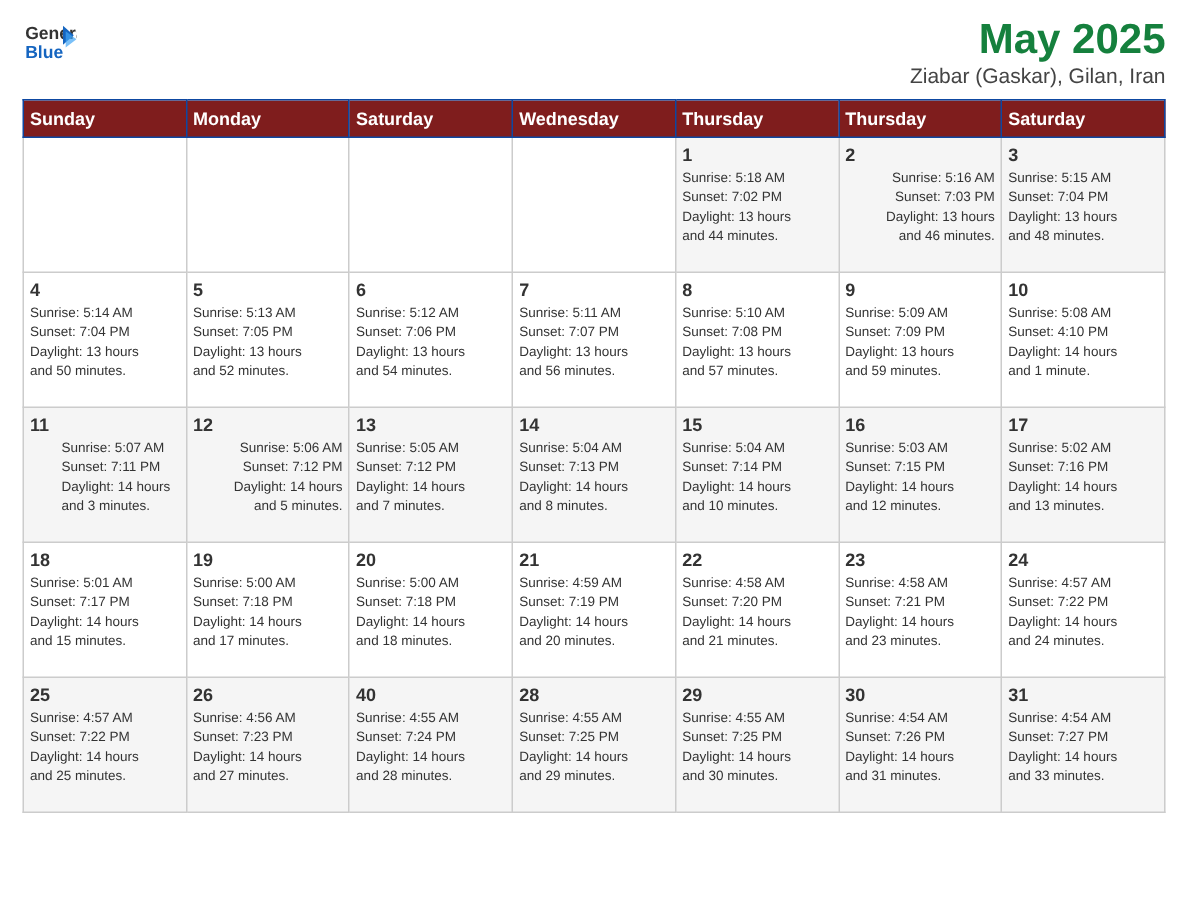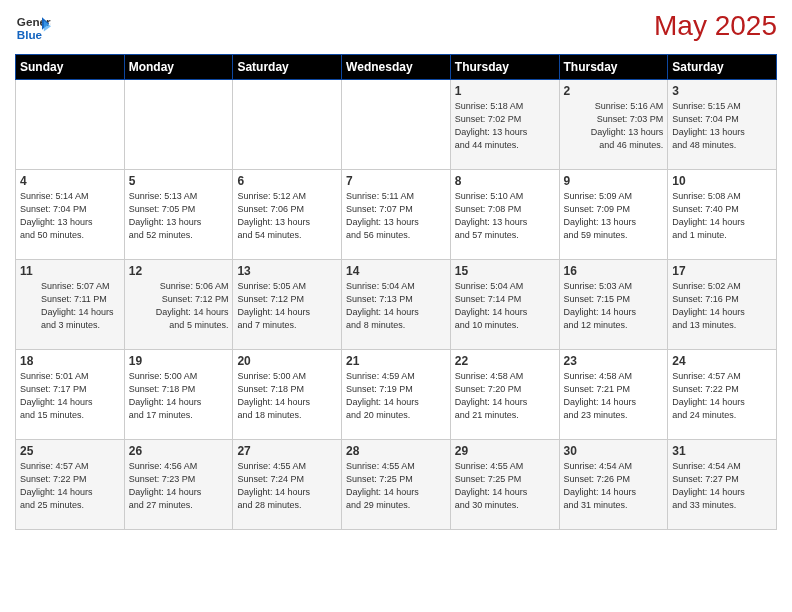--- a/index.html
+++ b/index.html
@@ -23,34 +23,34 @@
     }
     .logo-icon {
       width: 36px;
       height: 36px;
     }
     .title-block {
       text-align: right;
     }
     .month-title {
       font-size: 28px;
-      font-weight: normal;
-      color: #b91c1c;
+      font-weight: bold;
+      color: #15803d;
     }
     .subtitle {
       font-size: 14px;
       color: #444;
     }
     table {
       width: 100%;
       border-collapse: collapse;
       table-layout: fixed;
     }
     thead th {
-      background-color: #000000;
+      background-color: #7f1d1d;
       color: #fff;
       font-size: 12px;
       font-weight: bold;
       padding: 5px 4px;
       text-align: left;
       border: 1px solid #0d47a1;
     }
     tbody tr {
       height: auto;
     }
@@ -92,20 +92,21 @@
   <div class="logo">
     <svg class="logo-icon" viewBox="0 0 40 40">
       <text x="2" y="18" font-size="13" font-weight="bold" fill="#333">General</text>
       <text x="2" y="32" font-size="13" font-weight="bold" fill="#1565c0">Blue</text>
       <polygon points="30,8 38,15 30,22" fill="#1565c0"></polygon>
       <polygon points="32,12 40,18 32,24" fill="#42a5f5" opacity="0.7"></polygon>
     </svg>
   </div>
   <div class="title-block">
     <div class="month-title">May 2025</div>
+    <div class="subtitle">Ziabar (Gaskar), Gilan, Iran</div>
   </div>
 </div>
 
 <table>
   <thead>
     <tr id="weekday-header">
         <th>Sunday</th>
         <th>Monday</th>
         <th>Saturday</th>
         <th>Wednesday</th>
@@ -181,21 +182,21 @@
         <td>
           <span class="day-number">9</span>
           <div class="day-info" style="white-space: pre-line;">Sunrise: 5:09 AM
 Sunset: 7:09 PM
 Daylight: 13 hours
 and 59 minutes.</div>
         </td>
         <td>
           <span class="day-number">10</span>
           <div class="day-info" style="white-space: pre-line;">Sunrise: 5:08 AM
-Sunset: 7:40 PM
+Sunset: 4:10 PM
 Daylight: 14 hours
 and 1 minute.</div>
         </td>
       </tr>
       <tr>
         <td>
           <span class="day-number">11</span>
           <div class="day-info" style="white-space: pre-line; margin-left: 21px;">Sunrise: 5:07 AM
 Sunset: 7:11 PM
 Daylight: 14 hours
@@ -304,21 +305,21 @@
 and 25 minutes.</div>
         </td>
         <td>
           <span class="day-number">26</span>
           <div class="day-info" style="white-space: pre-line;">Sunrise: 4:56 AM
 Sunset: 7:23 PM
 Daylight: 14 hours
 and 27 minutes.</div>
         </td>
         <td>
-          <span class="day-number">27</span>
+          <span class="day-number">40</span>
           <div class="day-info" style="white-space: pre-line;">Sunrise: 4:55 AM
 Sunset: 7:24 PM
 Daylight: 14 hours
 and 28 minutes.</div>
         </td>
         <td>
           <span class="day-number">28</span>
           <div class="day-info" style="white-space: pre-line;">Sunrise: 4:55 AM
 Sunset: 7:25 PM
 Daylight: 14 hours

